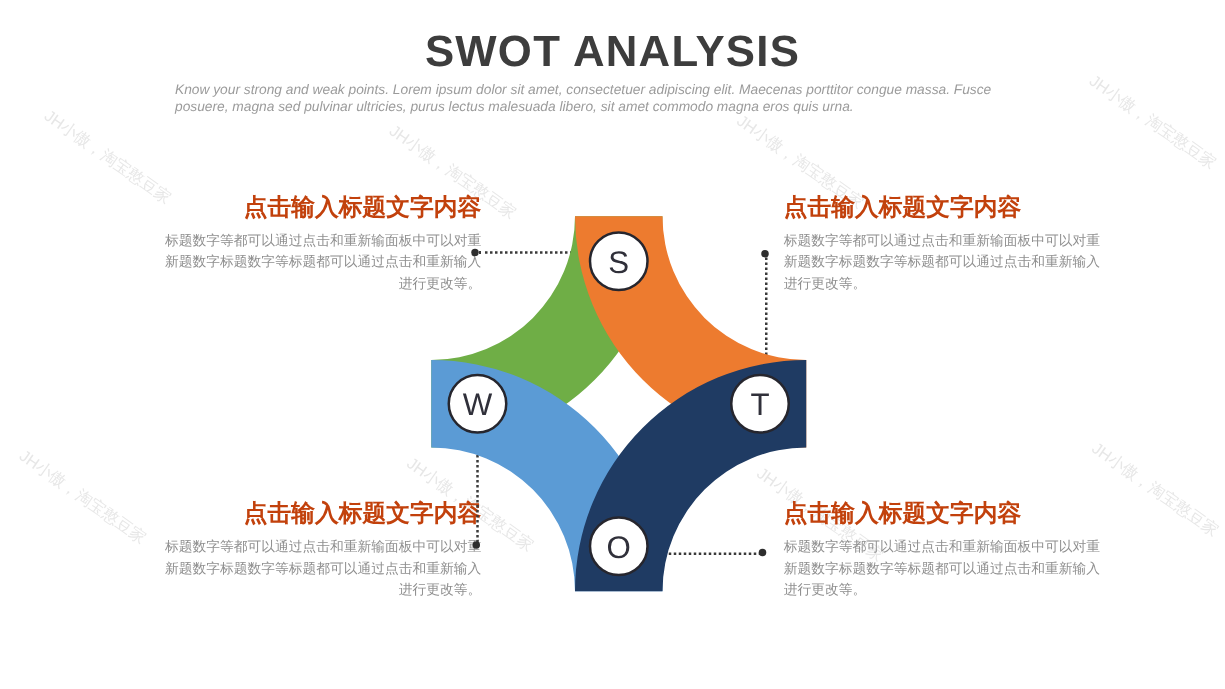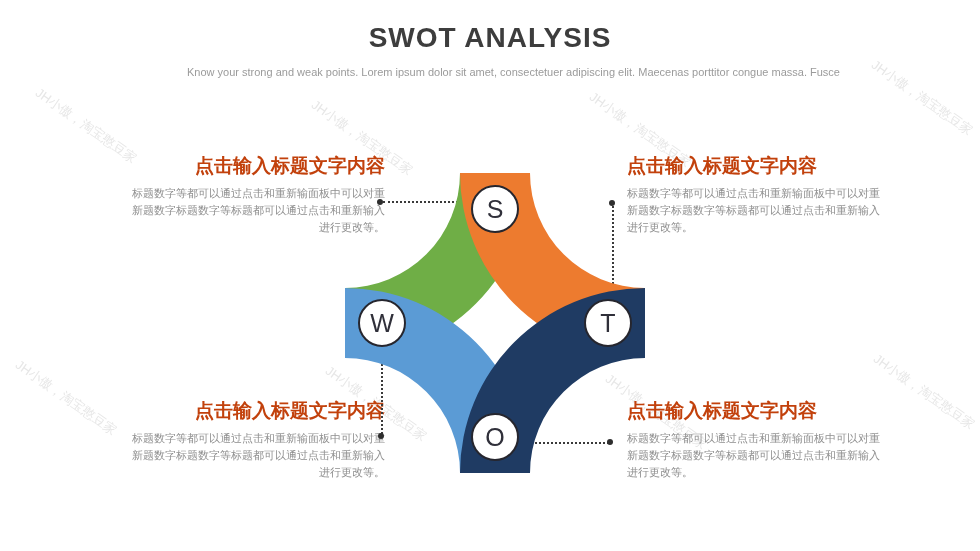--- a/index.html
+++ b/index.html
@@ -8,23 +8,23 @@
     overflow:hidden; font-family:"Liberation Sans","DejaVu Sans",sans-serif;
   }
   
   .wm { position:absolute; color:#e7e7e7; font-size:13px; white-space:nowrap;
         transform:rotate(35deg); transform-origin:left top; pointer-events:none; }
   .wm.w1{left:42px;top:84px;} .wm.w2{left:318px;top:96px;} .wm.w3{left:596px;top:88px;}
   .wm.w4{left:878px;top:56px;} .wm.w5{left:22px;top:356px;} .wm.w6{left:332px;top:362px;}
   .wm.w7{left:612px;top:370px;} .wm.w8{left:880px;top:350px;}
   
   .title { position:absolute; top:22px; left:0; width:100%; margin:0; text-align:center;
-           font-size:28px; font-weight:bold; letter-spacing:1px; color:#3d3d3d; }
-  .subtitle { position:absolute; top:65px; left:140px; width:700px; text-align:right;
-              font-size:11px; line-height:14px; color:#9b9b9b; }
+           font-size:35px; font-weight:bold; letter-spacing:1px; color:#3d3d3d; }
+  .subtitle { position:absolute; top:65px; left:140px; width:700px; text-align:left;
+              font-size:11px; line-height:14px; color:#9b9b9b;font-style:italic; }
   
   .block { position:absolute; width:282px; }
   .block .bh { margin:0 0 6px 0; font-size:19px; font-weight:bold; color:#c2410c; }
   .block .bl-line { font-size:11px; line-height:17px; color:#8f8f8f; white-space:nowrap; }
   .block.pos-tl { left:103px; top:153px; text-align:right; }
   .block.pos-tr { left:627px; top:153px; text-align:left; }
   .block.pos-bl { left:103px; top:398px; text-align:right; }
   .block.pos-br { left:627px; top:398px; text-align:left; }
   
   .diagram { position:absolute; left:325px; top:153px; width:340px; height:340px; }
@@ -54,20 +54,21 @@
   <span class="wm w3">JH小傲，淘宝憨豆家</span>
   <span class="wm w4">JH小傲，淘宝憨豆家</span>
   <span class="wm w5">JH小傲，淘宝憨豆家</span>
   <span class="wm w6">JH小傲，淘宝憨豆家</span>
   <span class="wm w7">JH小傲，淘宝憨豆家</span>
   <span class="wm w8">JH小傲，淘宝憨豆家</span>
 
   <h1 class="title">SWOT ANALYSIS</h1>
   <div class="subtitle">
     <div>Know your strong and weak points. Lorem ipsum dolor sit amet, consectetuer adipiscing elit. Maecenas porttitor congue massa. Fusce</div>
+    <div>posuere, magna sed pulvinar ultricies, purus lectus malesuada libero, sit amet commodo magna eros quis urna.</div>
   </div>
 
   <div class="block pos-tl">
     <div class="bh">点击输入标题文字内容</div>
     <div class="bl-line">标题数字等都可以通过点击和重新输面板中可以对重</div>
     <div class="bl-line">新题数字标题数字等标题都可以通过点击和重新输入</div>
     <div class="bl-line">进行更改等。</div>
   </div>
   <div class="block pos-tr">
     <div class="bh">点击输入标题文字内容</div>

